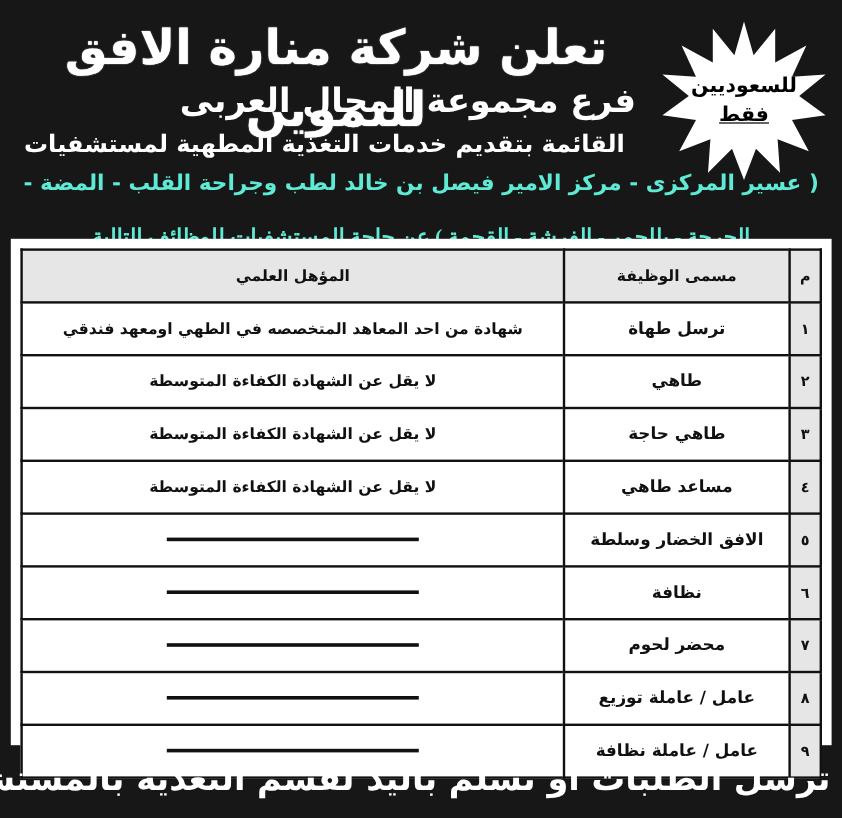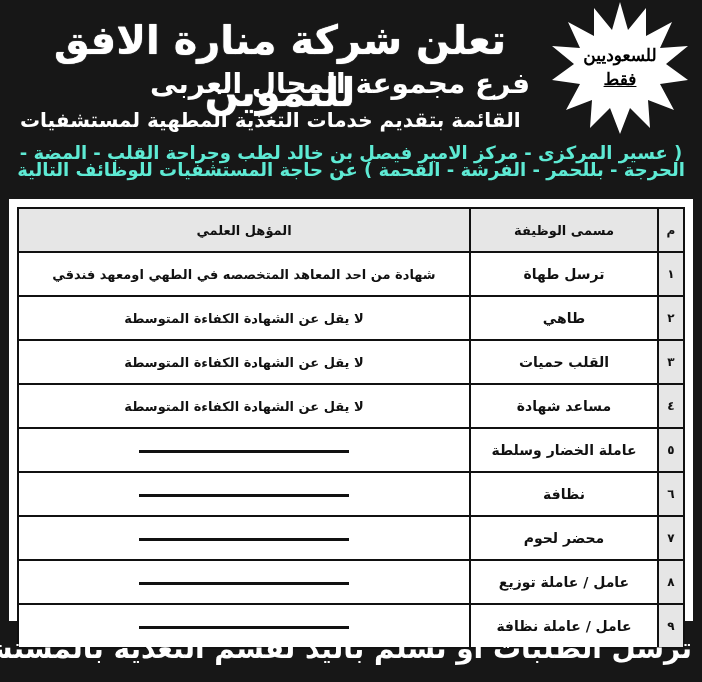--- a/index.html
+++ b/index.html
@@ -66,30 +66,29 @@
       width: 682px;
       text-align: center;
       direction: rtl;
       font-weight: bold;
       font-size: 18px;
       line-height: 26px;
       color: #5eead4;
       white-space: nowrap;
     }
     .line4 { top: 140px; }
-    .line5 { top: 157px; }
+    .line5 { top: 184px; font-family: Liberation Serif, serif; }
 
     
     .badge {
       position: absolute;
       left: 550px;
-      top: 0;
+      top: 16px;
       width: 140px;
       height: 136px;
-      font-family: Liberation Serif, serif;
     }
     .badge svg {
       position: absolute;
       left: 0; top: 0;
     }
     .badge .badge-text {
       position: absolute;
       left: 0; top: 0;
       width: 140px;
       height: 136px;
@@ -223,31 +222,31 @@
         <td class="title-cell">ترسل طهاة</td>
         <td class="qual">شهادة من احد المعاهد المتخصصه في الطهي اومعهد فندقي</td>
       </tr>
       <tr>
         <td class="num">٢</td>
         <td class="title-cell">طاهي</td>
         <td class="qual">لا يقل عن الشهادة الكفاءة المتوسطة</td>
       </tr>
       <tr>
         <td class="num">٣</td>
-        <td class="title-cell">القلب حميات</td>
+        <td class="title-cell">طاهي حاجة</td>
         <td class="qual">لا يقل عن الشهادة الكفاءة المتوسطة</td>
       </tr>
       <tr>
         <td class="num">٤</td>
-        <td class="title-cell">مساعد شهادة</td>
+        <td class="title-cell">مساعد طاهي</td>
         <td class="qual">لا يقل عن الشهادة الكفاءة المتوسطة</td>
       </tr>
       <tr>
         <td class="num">٥</td>
-        <td class="title-cell">عاملة الخضار وسلطة</td>
+        <td class="title-cell">الافق الخضار وسلطة</td>
         <td class="qual"><span class="dash"></span></td>
       </tr>
       <tr>
         <td class="num">٦</td>
         <td class="title-cell">نظافة</td>
         <td class="qual"><span class="dash"></span></td>
       </tr>
       <tr>
         <td class="num">٧</td>
         <td class="title-cell">محضر لحوم</td>

